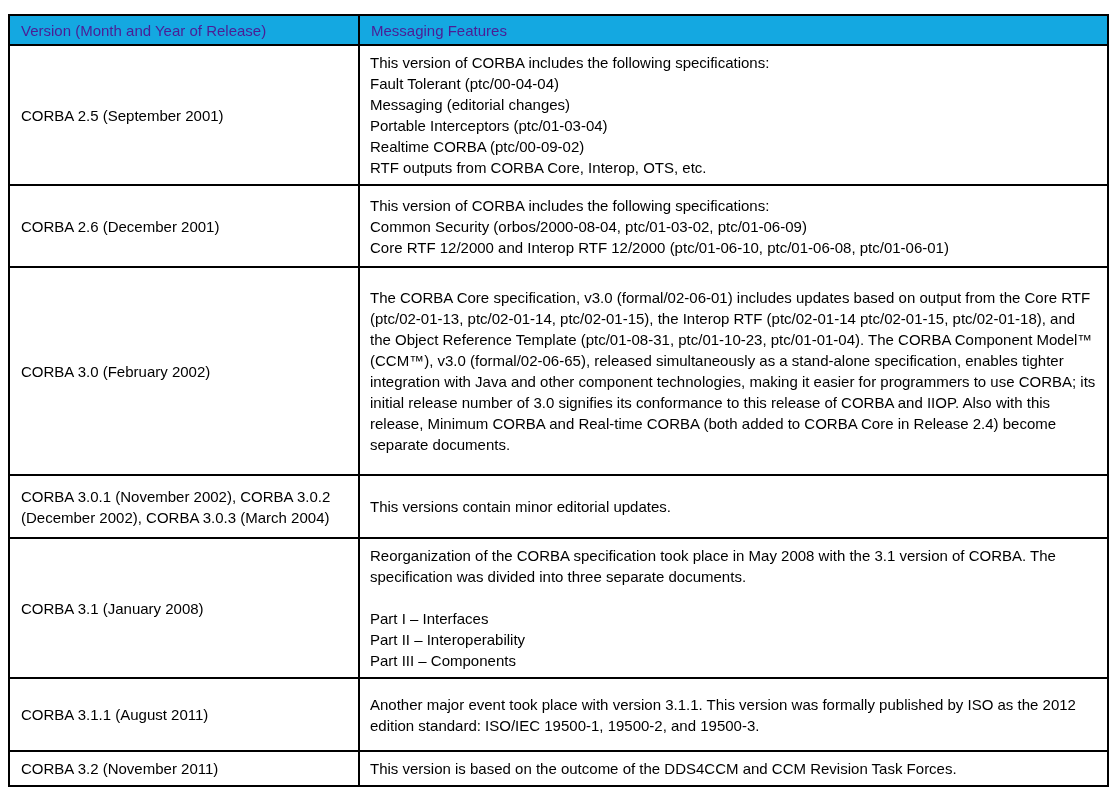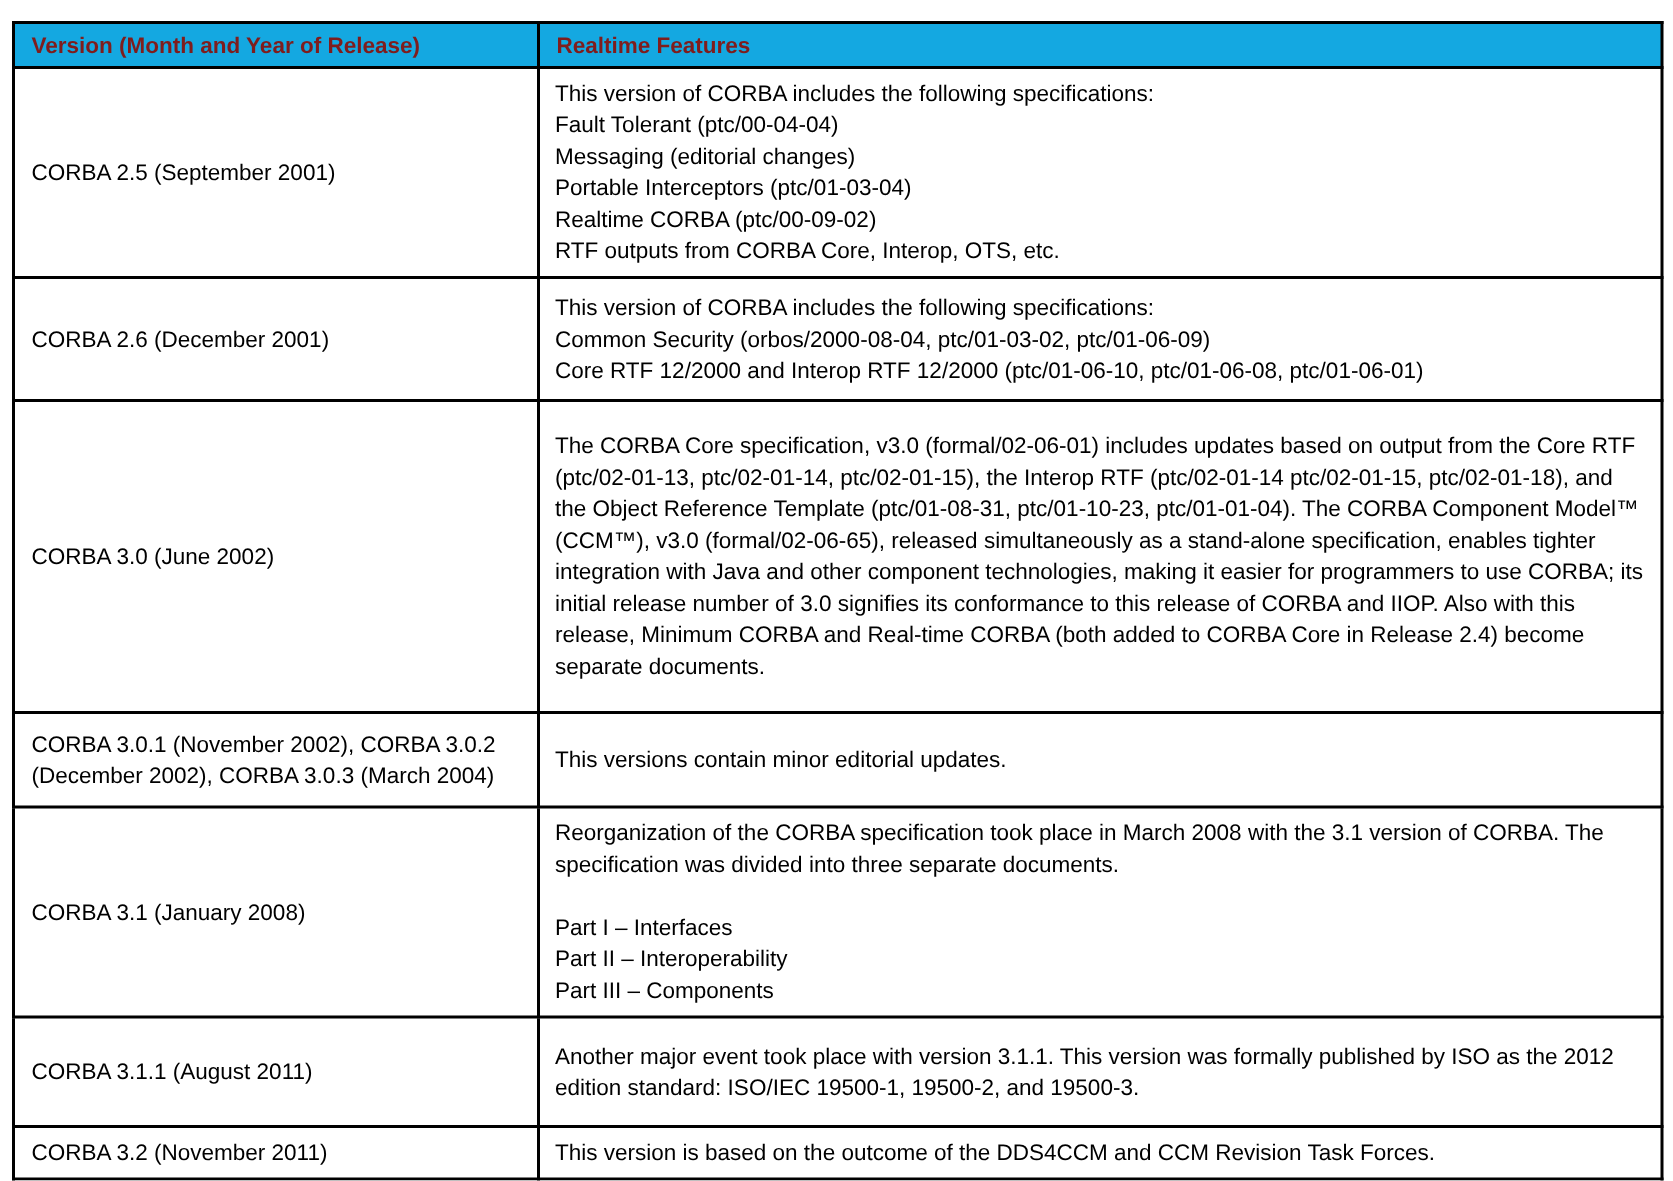--- a/index.html
+++ b/index.html
@@ -15,23 +15,23 @@
     border-collapse: collapse;
     table-layout: fixed;
     width: 1099px;
   }
   table.corba-table col.c-version { width: 350px; }
   table.corba-table col.c-features { width: 749px; }
   th, td { border: 2px solid var(--border); }
   thead tr { height: 30px; }
   th {
     background: var(--accent);
-    color: #7f1d1d;
+    color: #4c1d95;
     font-size: 15px;
-    font-weight: bold;
+    font-weight: normal;
     text-align: left;
     vertical-align: middle;
     padding: 0 10px 0 11px;
   }
   td.version-cell {
     font-size: 15px;
     font-weight: normal;
     line-height: 21px;
     vertical-align: middle;
     padding: 4px 12px 4px 11px;
@@ -58,21 +58,21 @@
 
 <div class="page">
   <table class="corba-table">
     <colgroup>
       <col class="c-version">
       <col class="c-features">
     </colgroup>
     <thead>
       <tr>
         <th>Version (Month and Year of Release)</th>
-        <th>Realtime Features</th>
+        <th>Messaging Features</th>
       </tr>
     </thead>
     <tbody>
       <tr class="r1">
         <td class="version-cell">CORBA 2.5 (September 2001)</td>
         <td class="features-cell">
             <div class="features-text">This version of CORBA includes the following specifications:
 Fault Tolerant (ptc/00-04-04)
 Messaging (editorial changes)
 Portable Interceptors (ptc/01-03-04)
@@ -82,35 +82,35 @@
       </tr>
       <tr class="r2">
         <td class="version-cell">CORBA 2.6 (December 2001)</td>
         <td class="features-cell">
             <div class="features-text">This version of CORBA includes the following specifications:
 Common Security (orbos/2000-08-04, ptc/01-03-02, ptc/01-06-09)
 Core RTF 12/2000 and Interop RTF 12/2000 (ptc/01-06-10, ptc/01-06-08, ptc/01-06-01)</div>
           </td>
       </tr>
       <tr class="r3">
-        <td class="version-cell">CORBA 3.0 (June 2002)</td>
+        <td class="version-cell">CORBA 3.0 (February 2002)</td>
         <td class="features-cell">
             <div class="features-text">The CORBA Core specification, v3.0 (formal/02-06-01) includes updates based on output from the Core RTF (ptc/02-01-13, ptc/02-01-14, ptc/02-01-15), the Interop RTF (ptc/02-01-14 ptc/02-01-15, ptc/02-01-18), and the Object Reference Template (ptc/01-08-31, ptc/01-10-23, ptc/01-01-04). The CORBA Component Model™ (CCM™), v3.0 (formal/02-06-65), released simultaneously as a stand-alone specification, enables tighter integration with Java and other component technologies, making it easier for programmers to use CORBA; its initial release number of 3.0 signifies its conformance to this release of CORBA and IIOP. Also with this release, Minimum CORBA and Real-time CORBA (both added to CORBA Core in Release 2.4) become separate documents.</div>
           </td>
       </tr>
       <tr class="r4">
         <td class="version-cell">CORBA 3.0.1 (November 2002), CORBA 3.0.2 (December 2002), CORBA 3.0.3 (March 2004)</td>
         <td class="features-cell">
             <div class="features-text">This versions contain minor editorial updates.</div>
           </td>
       </tr>
       <tr class="r5">
         <td class="version-cell">CORBA 3.1 (January 2008)</td>
         <td class="features-cell">
-            <div class="features-text">Reorganization of the CORBA specification took place in March 2008 with the 3.1 version of CORBA. The specification was divided into three separate documents.
+            <div class="features-text">Reorganization of the CORBA specification took place in May 2008 with the 3.1 version of CORBA. The specification was divided into three separate documents.
 
 Part I – Interfaces
 Part II – Interoperability
 Part III – Components</div>
           </td>
       </tr>
       <tr class="r6">
         <td class="version-cell">CORBA 3.1.1 (August 2011)</td>
         <td class="features-cell">
             <div class="features-text">Another major event took place with version 3.1.1. This version was formally published by ISO as the 2012 edition standard: ISO/IEC 19500-1, 19500-2, and 19500-3.</div>

